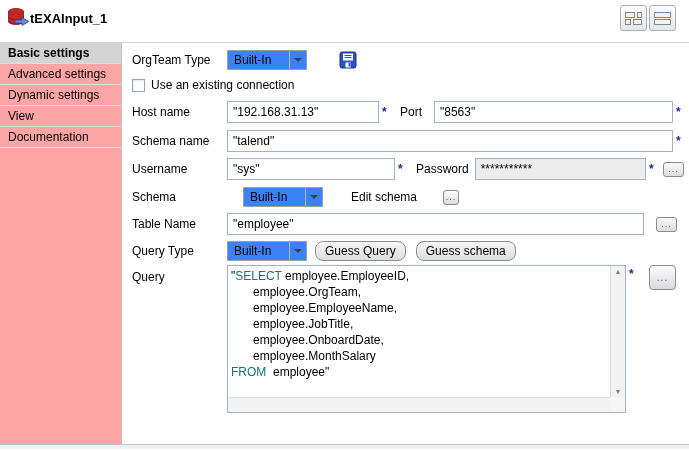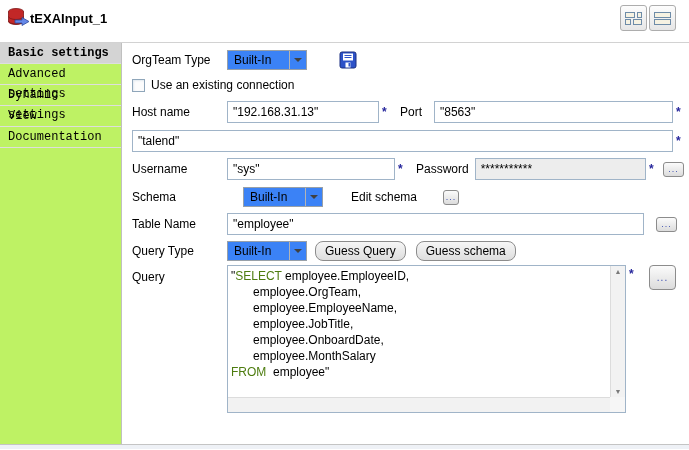--- a/index.html
+++ b/index.html
@@ -16,21 +16,21 @@
   .tbtn { width:27px; height:26px; border:1px solid #adadad; border-radius:3px;
           background:linear-gradient(#fdfdfd,#e6e6e6); display:flex; align-items:center; justify-content:center; }
   .ic-grid { width:17px; height:13px; display:flex; flex-direction:column; justify-content:space-between; }
   .ic-grid .r { display:flex; justify-content:space-between; height:6px; }
   .ic-grid .b { border:1px solid #6e8ca8; background:#f6f2e2; }
   .ic-rows { width:17px; height:13px; display:flex; flex-direction:column; justify-content:space-between; }
   .ic-rows .b { height:6px; border:1px solid #6e8ca8; background:#f6f2e2; }
   
   .content { display:flex; height:402px; border-bottom:1px solid #c4c4c4; }
   .footer-strip { height:4px; background:#eef1f6; }
-  .sidebar { width:122px; border-right:1px solid #c0c0c0; background:#bef264;font-family:Liberation Mono, monospace; }
+  .sidebar { width:122px; border-right:1px solid #c0c0c0; background:#fca5a5; }
   .side-item { height:21px; line-height:20px; padding-left:8px; border-bottom:1px solid #dedede; cursor:default; }
   .side-item.sel { background:#d4d4d4; font-weight:bold; }
   .main { flex:1; padding:4px 5px 0 10px; position:relative; }
   
   .row { display:flex; align-items:center; }
   .lbl { width:95px; flex:none; }
   .req { color:#26269c; font-weight:bold; margin-left:3px; width:8px; flex:none; }
   input[type=text] {
     height:22px; border:1px solid #a0b4c8; background:#fff; font-family:"Liberation Sans",sans-serif;
     font-size:12px; padding:0 5px; color:#000; outline:none;
@@ -52,21 +52,21 @@
   
   .note-line2 { padding-left:27px; }
   
   .query-row { align-items:flex-start; }
   .query-lbl { padding-top:5px; }
   .qreq { margin-top:2px; }
   .qbox { width:399px; height:148px; border:1px solid #a0b4c8; background:#fff; position:relative; flex:none; }
   .qtext { position:absolute; left:0; top:0; right:15px; bottom:15px; overflow:hidden; padding:2px 0 0 3px; }
   .qline { white-space:pre; line-height:16px; }
   .q-indent { padding-left:22px; }
-  .kw { color:#4d7c0f; }
+  .kw { color:#0f766e; }
   .vsb { position:absolute; top:0; right:0; bottom:15px; width:15px; background:#f2f2f2; border-left:1px solid #dcdcdc;
          display:flex; flex-direction:column; justify-content:space-between; align-items:center; padding:2px 0; }
   .hsb { position:absolute; left:0; right:15px; bottom:0; height:15px; background:#f2f2f2; border-top:1px solid #dcdcdc;
          display:flex; justify-content:space-between; align-items:center; padding:0 3px; }
   .sb-corner { position:absolute; right:0; bottom:0; width:15px; height:15px; background:#f6f6f6; }
   .sb-arrow { font-size:7px; color:#7a7a7a; line-height:1; }
   
   .save-svg { margin-left:32px; }
   .gap10 { margin-left:10px; } .gap12 { margin-left:12px; } .gap8 { margin-left:8px; } .gap6 { margin-left:6px; }
 </style>
@@ -143,20 +143,21 @@
       <span class="lbl">Host name</span>
       <input type="text" style="width: 152px;" value="&quot;192.168.31.13&quot;">
       <span class="req">*</span>
       <span class="gap10">Port</span>
       <input type="text" class="gap12" style="flex: 1 1 0%;" value="&quot;8563&quot;">
       <span class="req">*</span>
     </div>
 
 
     <div class="row" style="margin-top:7px; height:22px;">
+      <span class="lbl">Schema name</span>
       <input type="text" style="flex: 1 1 0%;" value="&quot;talend&quot;">
       <span class="req">*</span>
     </div>
 
     <div class="row" style="margin-top:6px; height:22px;">
       <span class="lbl">Username</span>
       <input type="text" style="width: 168px;" value="&quot;sys&quot;">
       <span class="req">*</span>
       <span class="gap10">Password</span>
       <input type="text" class="ro gap6" style="flex: 1 1 0%;" value="***********">

